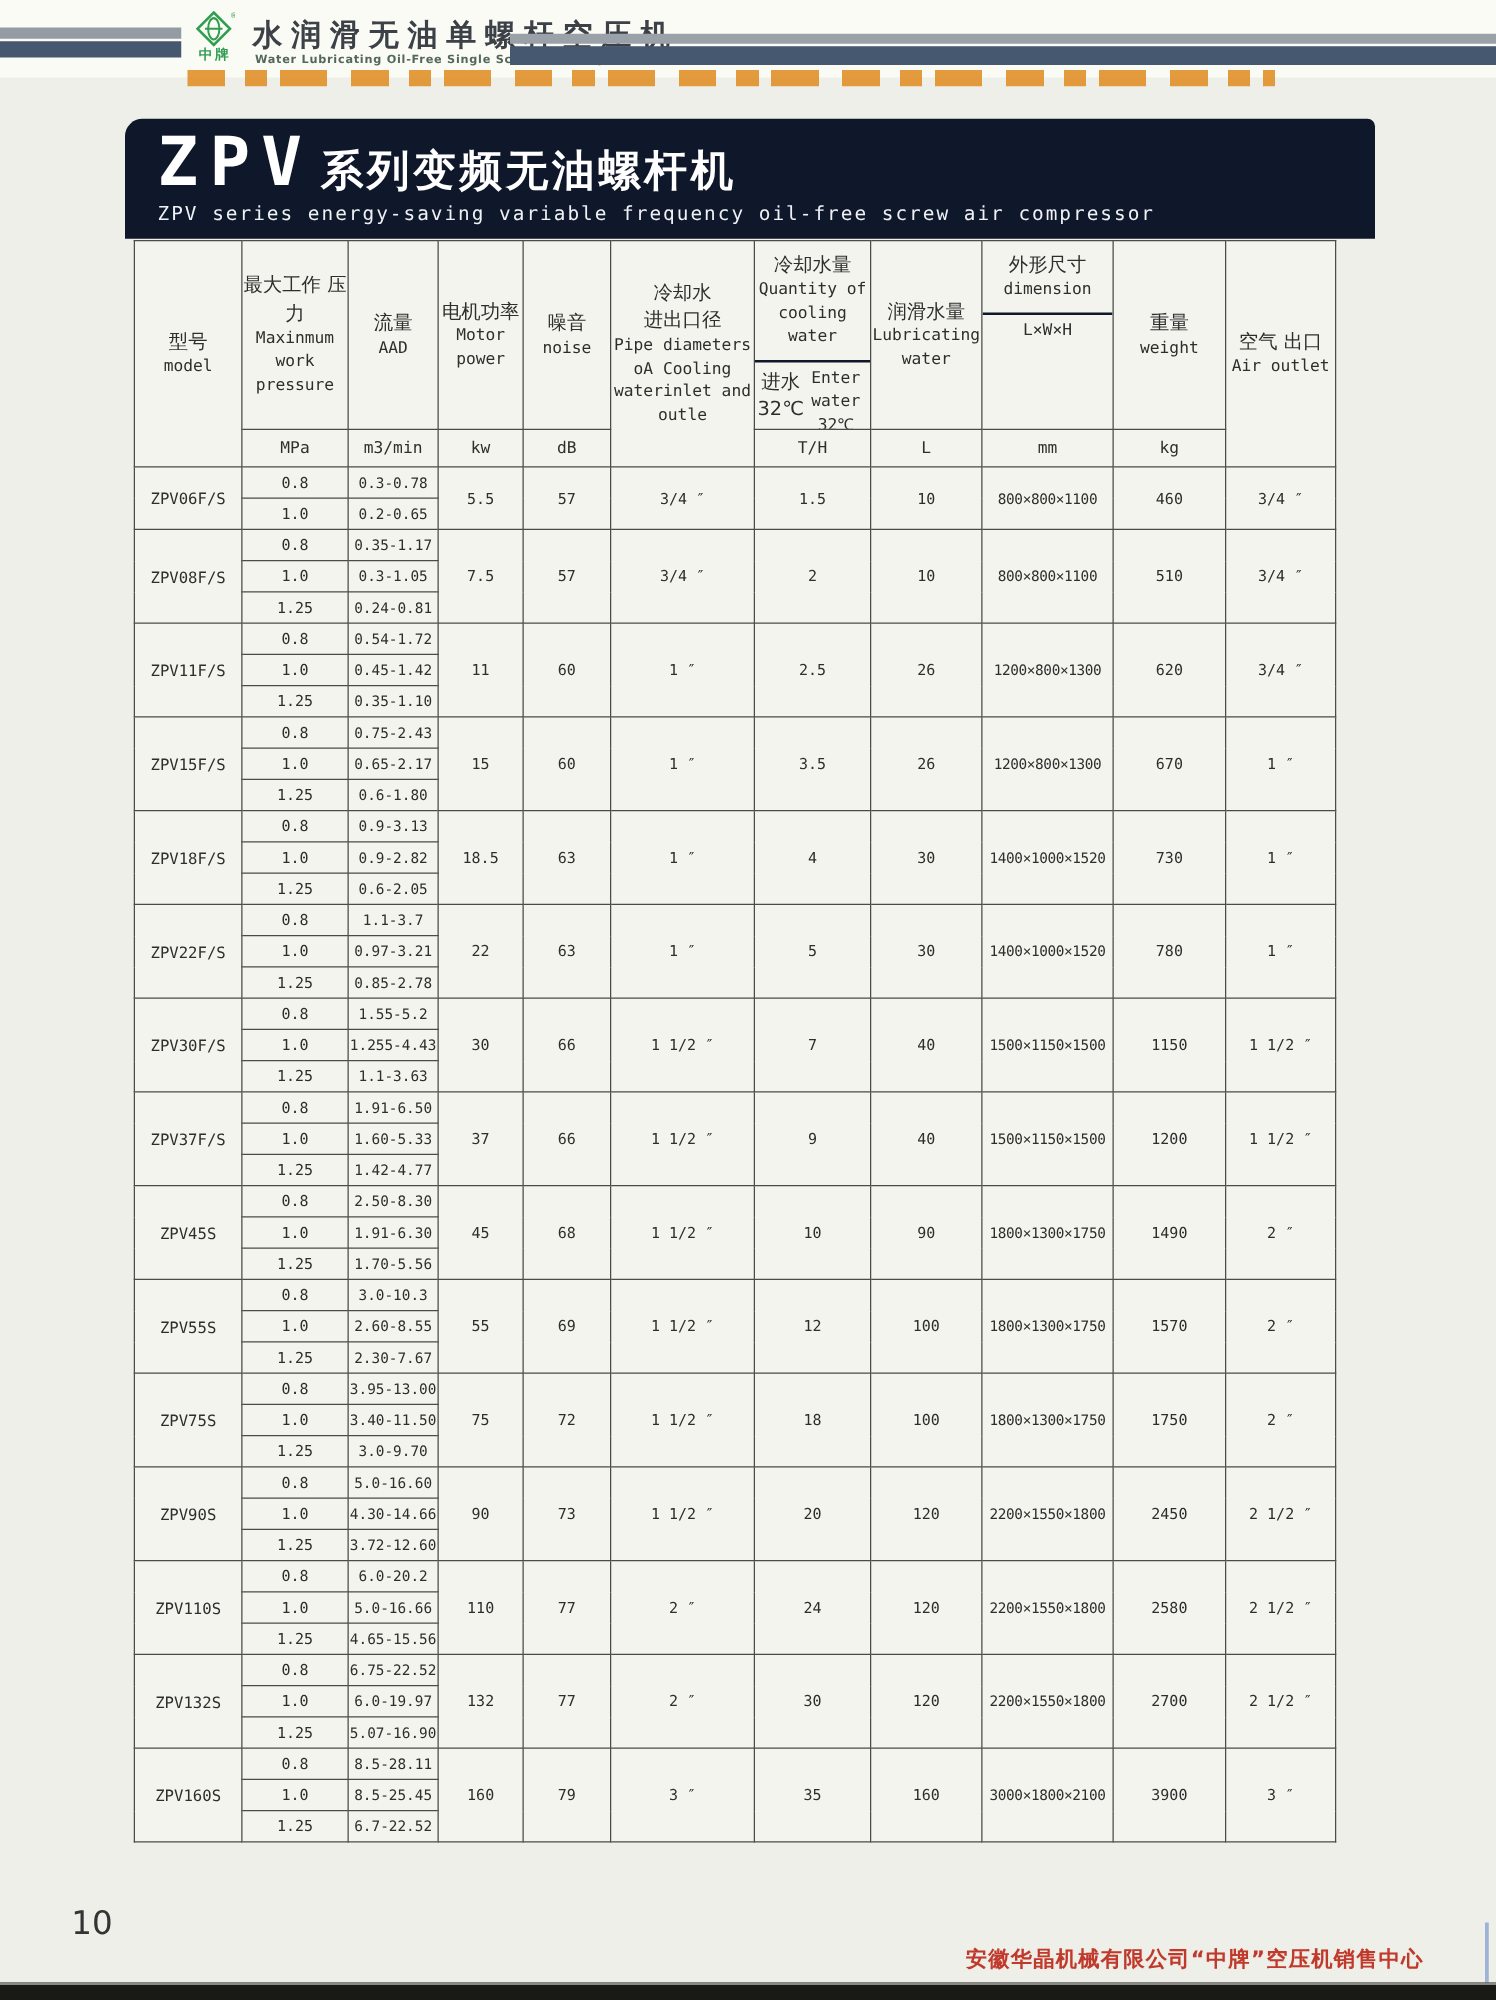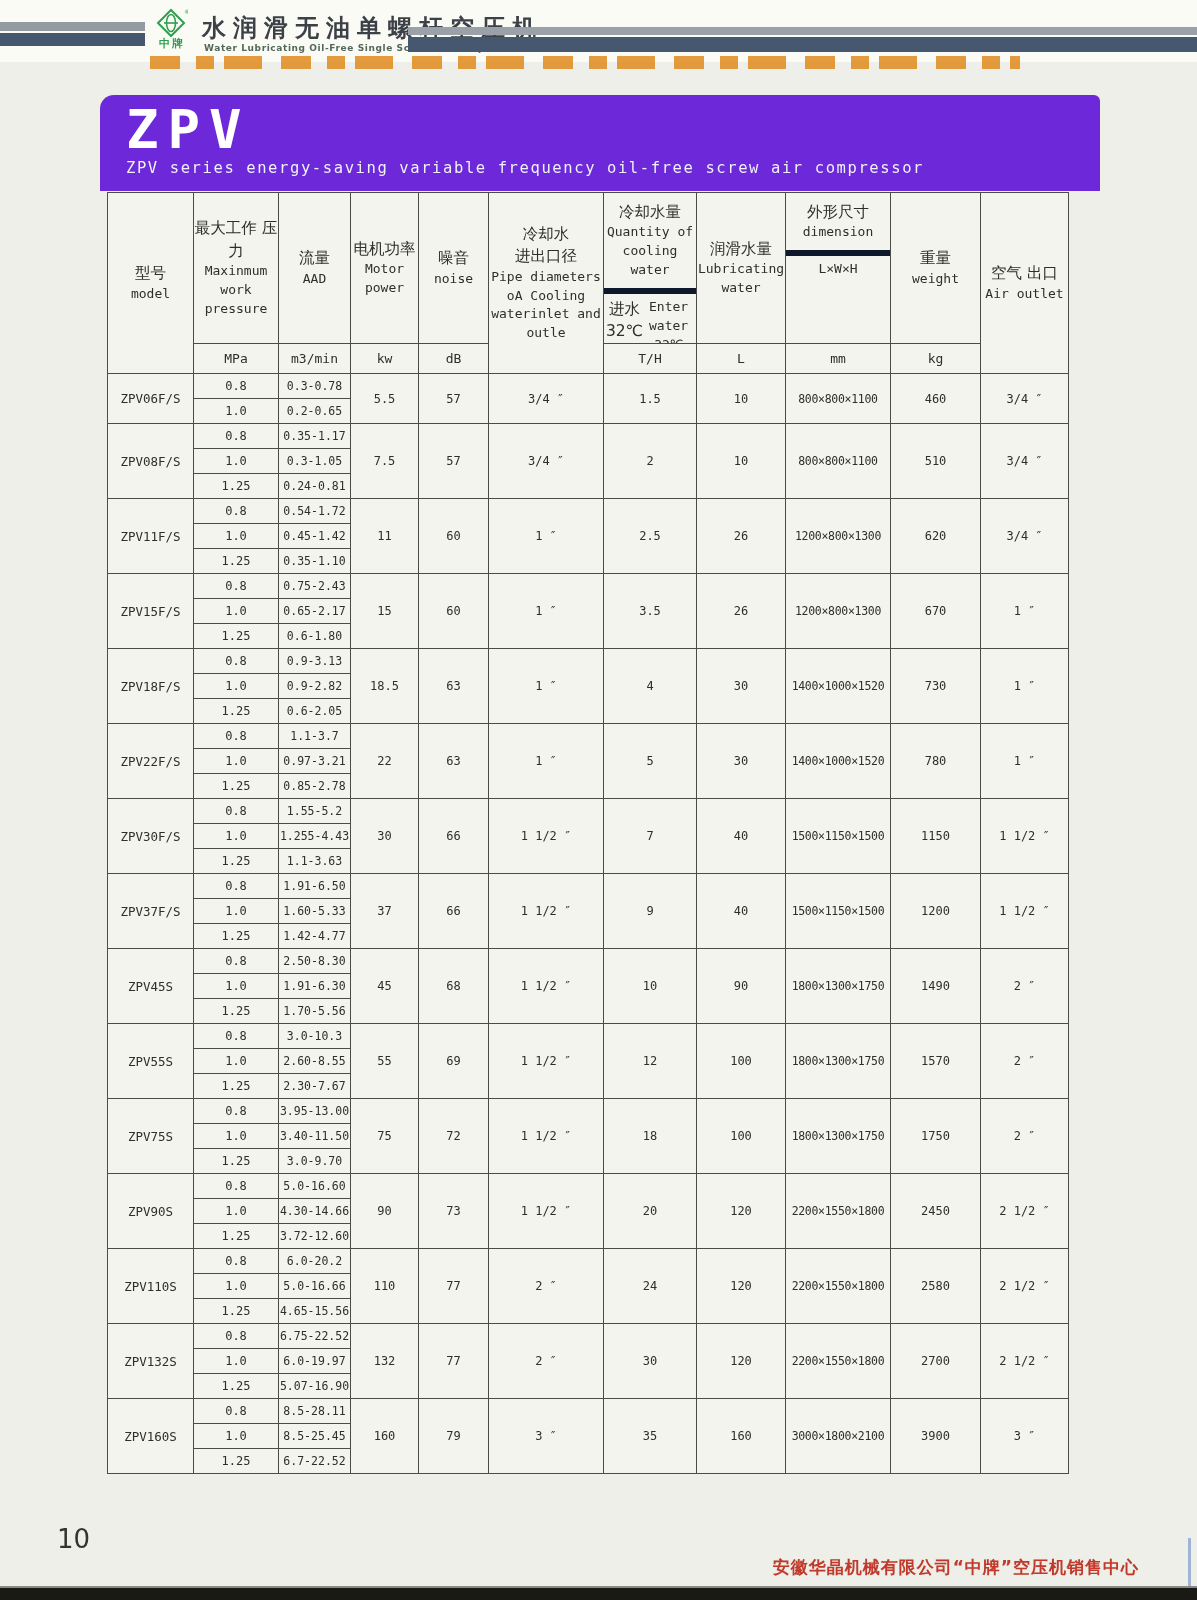--- a/index.html
+++ b/index.html
@@ -24,41 +24,41 @@
   .brand-en{position:absolute;left:204px;top:43px;font-size:9px;color:#53685a;
     letter-spacing:0.6px;white-space:nowrap;font-weight:bold;}
   
   .clipped-strip{position:absolute;left:150px;top:56px;width:870px;height:13px;opacity:.85;
     background:repeating-linear-gradient(90deg,
       #e08a1e 0 30px, transparent 30px 46px,
       #e08a1e 46px 64px, transparent 64px 74px,
       #e08a1e 74px 112px, transparent 112px 131px);}
   
   .title-block{position:absolute;left:100px;top:95px;width:1000px;height:96px;
-    background:#6d28d9;border-radius:14px 6px 0 0;color:#fff;box-sizing:border-box;
+    background:#0f172a;border-radius:14px 6px 0 0;color:#fff;box-sizing:border-box;
     padding:8px 0 0 26px;}
   .title-line{display:flex;align-items:baseline;}
   .series{font-family:"DejaVu Sans Mono","Liberation Mono",monospace;
     font-size:54px;font-weight:bold;letter-spacing:9px;line-height:1;}
   .series-zh{font-size:34px;font-weight:bold;letter-spacing:3px;margin-left:6px;}
   .title-sub{font-family:"DejaVu Sans Mono","Liberation Mono",monospace;
     font-size:15.5px;letter-spacing:1.6px;color:#eef1f5;margin-top:2px;}
   
   table.spec{position:absolute;left:107px;top:192px;width:961px;
     border-collapse:collapse;table-layout:fixed;background:#f3f4ee;
     font-family:"DejaVu Sans Mono","Liberation Mono",monospace;color:#2e2e2c;}
   .spec th,.spec td{border:1px solid #4b4b48;text-align:center;vertical-align:middle;
     padding:0;overflow:hidden;}
   .spec thead tr.h1 th{height:150px;font-weight:normal;}
   .spec thead tr.h2 th{height:29px;font-weight:normal;font-size:13px;}
   .hzh{font-family:"DejaVu Sans","Liberation Sans",sans-serif;font-size:15.5px;
     line-height:1.45;display:block;}
   .hen{font-size:13px;line-height:1.45;display:block;}
   .split{display:flex;flex-direction:column;height:150px;}
-  .split-top{border-bottom:6px solid #0f172a;flex:0 0 auto;padding:8px 2px;}
+  .split-top{border-bottom:2px solid #0f172a;flex:0 0 auto;padding:8px 2px;}
   .split-bottom{flex:1 1 auto;display:flex;flex-direction:row;justify-content:center;padding:4px 2px;}
   .spec tbody td{height:24px;font-size:12px;}
   .spec td.model-cell{font-size:12.5px;}
   .spec td.flow-cell{font-size:11.5px;}
   .spec td.dims-cell{font-size:11.5px;letter-spacing:-0.3px;margin-left:46px;}
   
   .page-number{position:absolute;left:57px;top:1524px;font-size:26px;color:#343434;}
   .footer-red{position:absolute;right:58px;top:1556px;font-size:17px;font-weight:bold;
     color:#c0392b;letter-spacing:1px;text-shadow:0 0 1px #e8d9d4;}
   .bottom-strip{position:absolute;left:0;bottom:0;width:1197px;height:12px;
@@ -86,20 +86,21 @@
   <div class="brand-en">Water Lubricating Oil-Free Single Screw Air Compressor</div>
   <div class="bar bar-right-gray"></div>
   <div class="bar bar-right-dark"></div>
 </div>
 
 <div class="clipped-strip"></div>
 
 <div class="title-block">
   <div class="title-line">
     <span class="series">ZPV</span>
+    <span class="series-zh">系列变频无油螺杆机</span>
   </div>
   <div class="title-sub">ZPV series energy-saving variable frequency oil-free screw air compressor</div>
 </div>
 
 <table class="spec">
   <colgroup>
     <col style="width:86px">
       <col style="width:85px">
       <col style="width:72px">
     <col style="width:68px">

